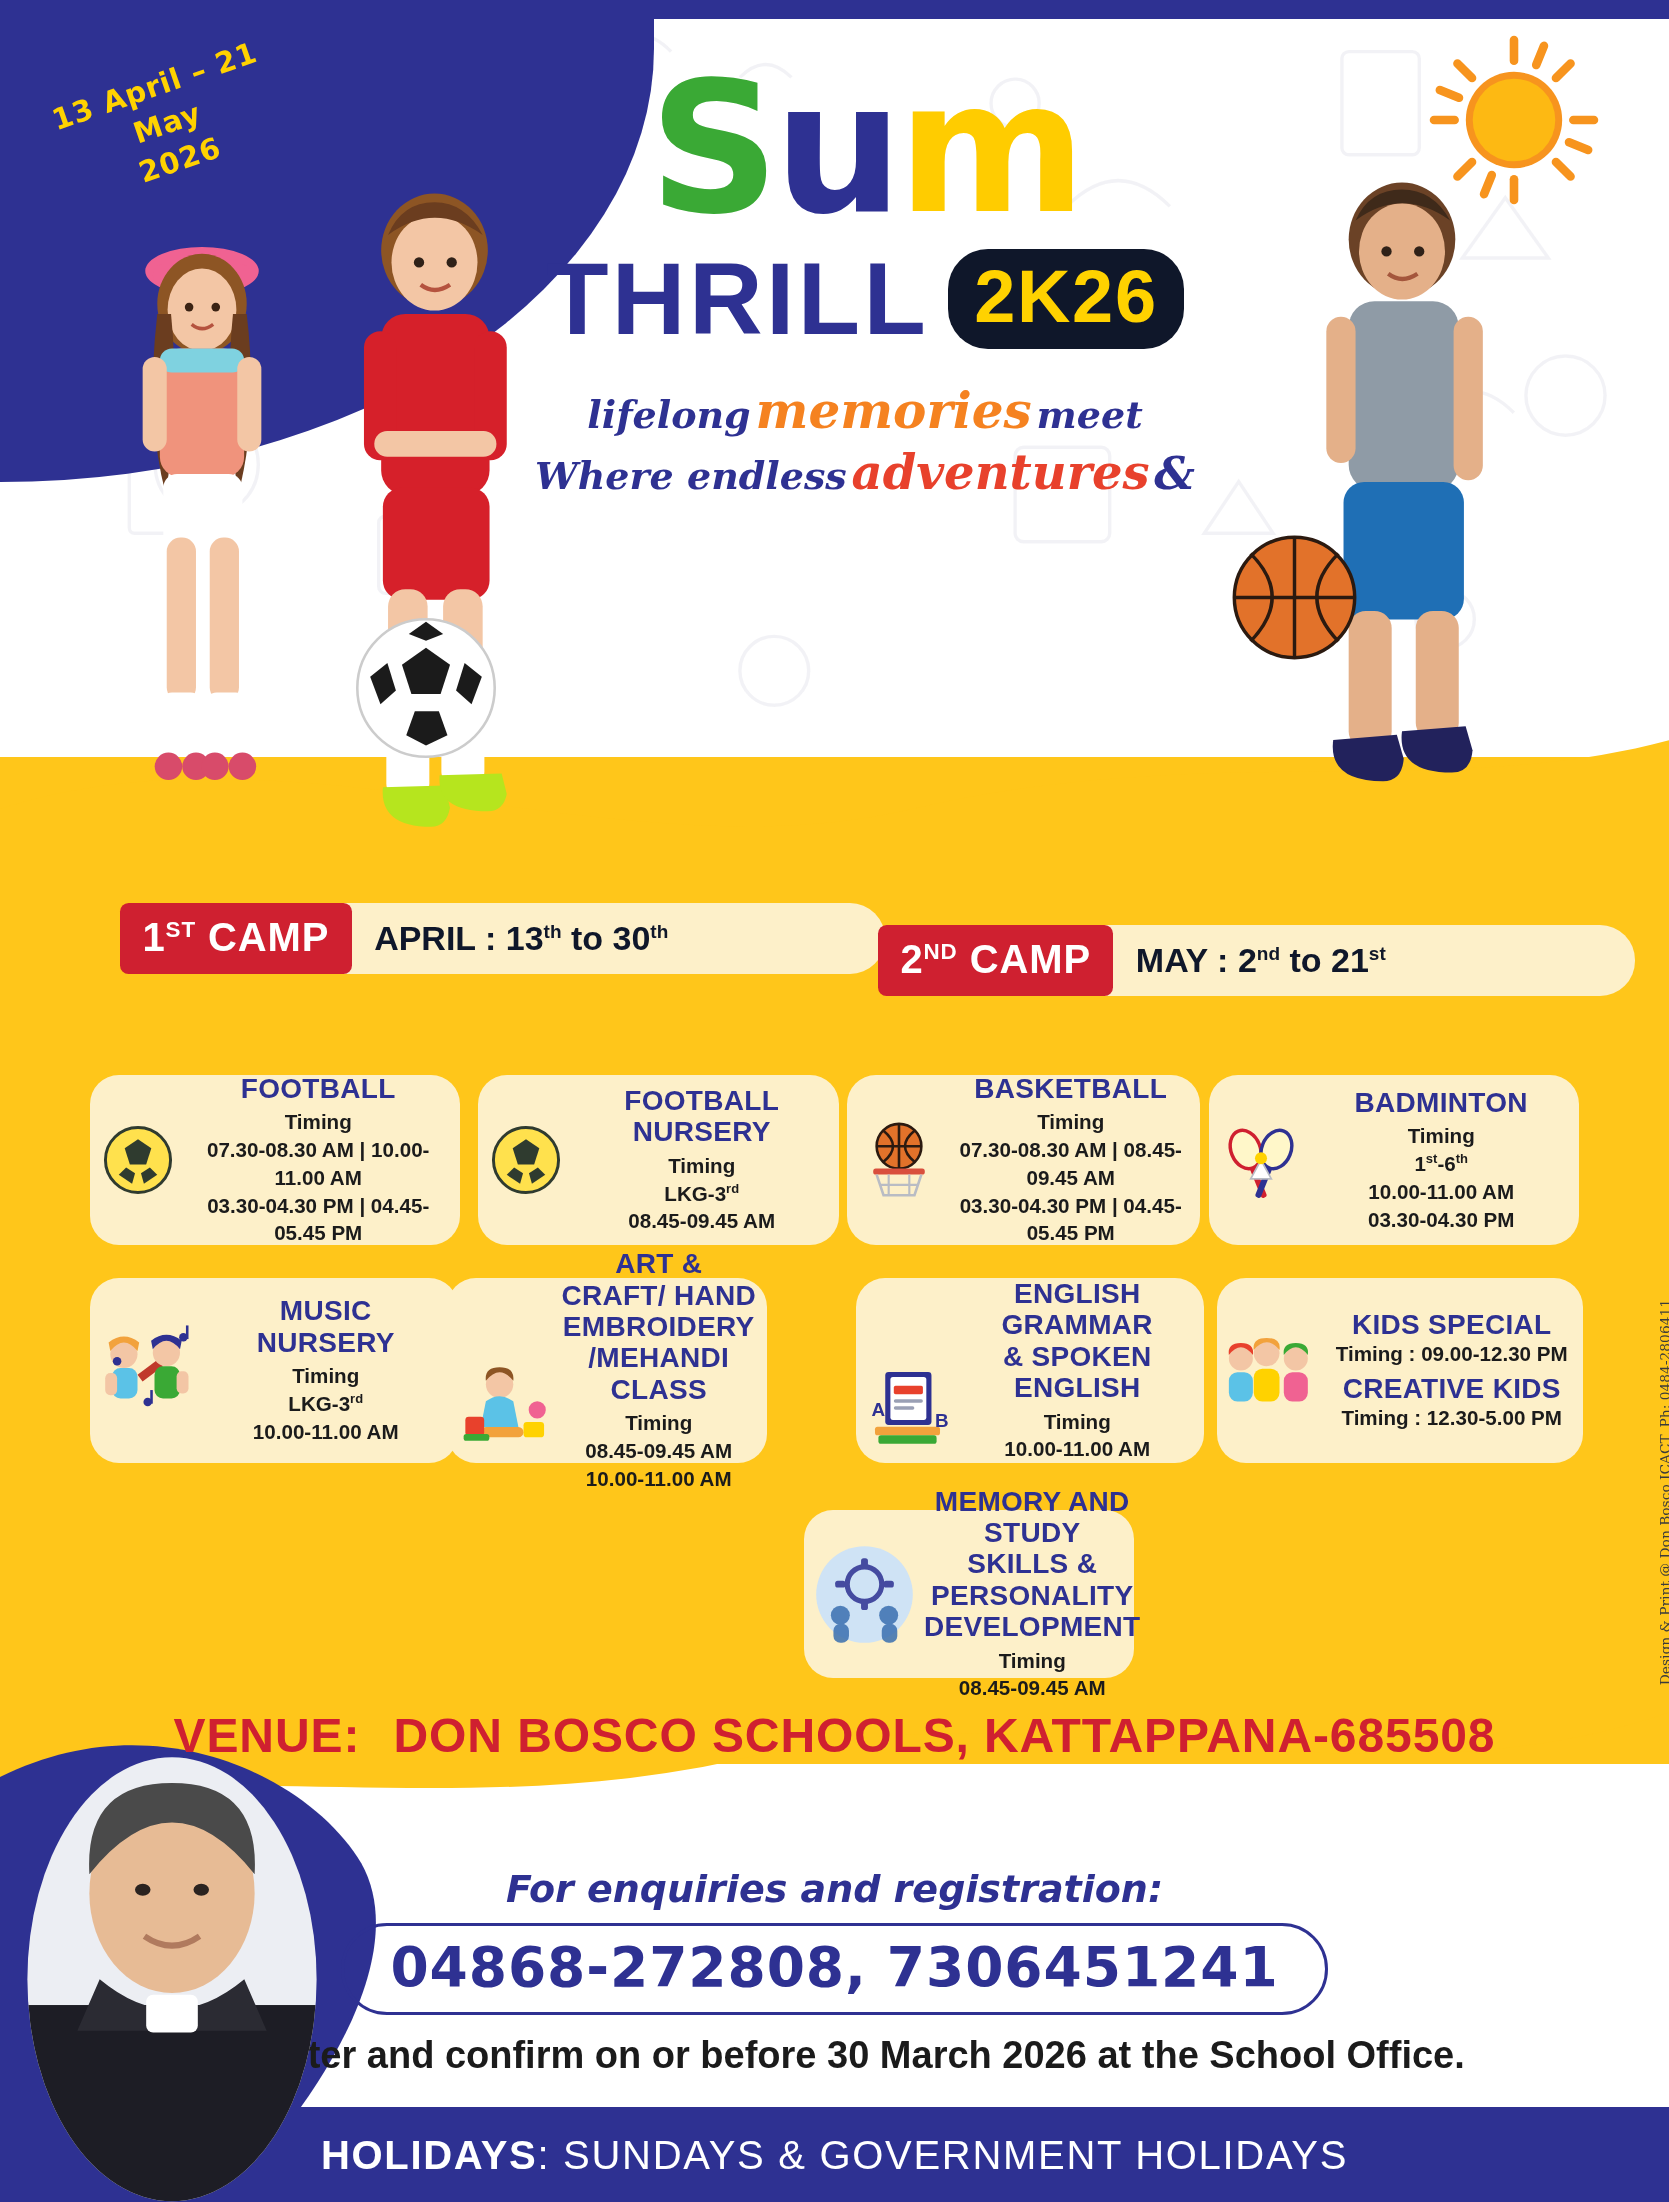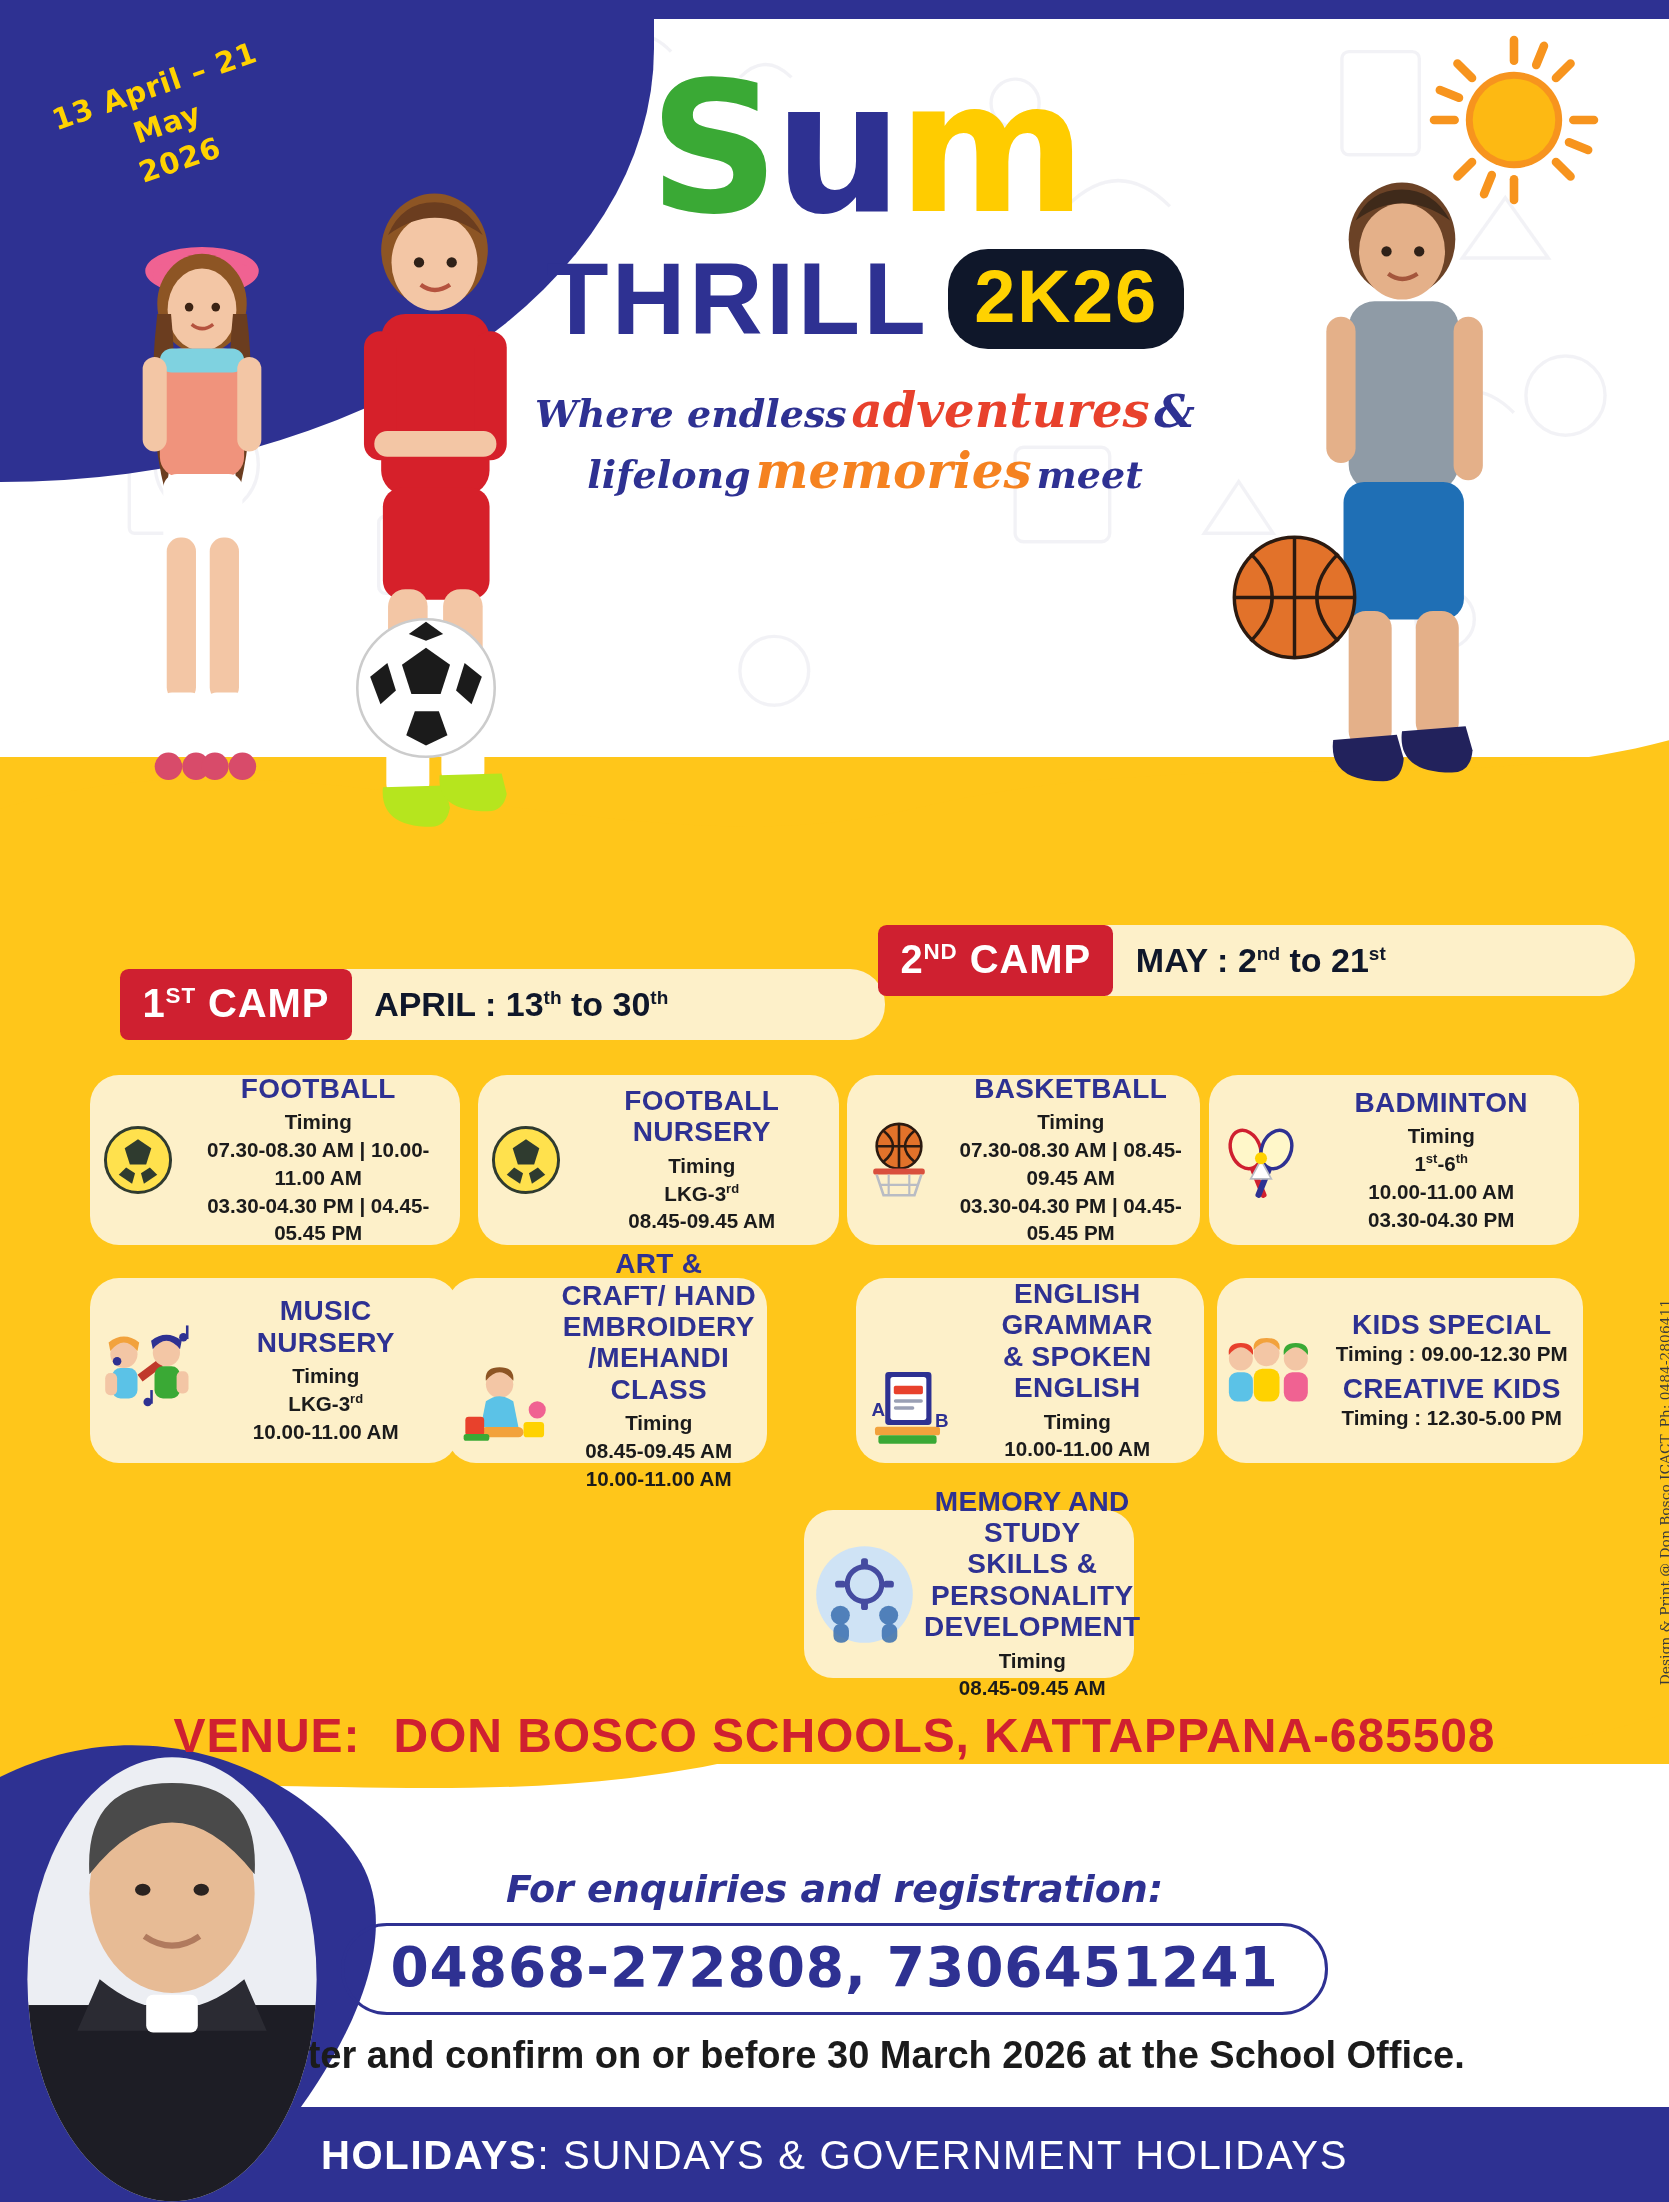--- a/index.html
+++ b/index.html
@@ -401,28 +401,28 @@
   <div class="headline">
     <div class="sum-word">
       <span class="l1">S</span><span class="l2">u</span><span class="l3">m</span>
     </div>
     <div class="thrill-row">
       <div class="thrill-text">THRILL</div>
       <div class="thrill-badge">2K26</div>
     </div>
     <div class="tagline">
       <div>
+        <span class="t-small">lifelong</span>
+        <span class="t-orange">memories</span>
+        <span class="t-meet">meet</span>
+      </div>
+      <div>
         <span class="t-small">Where endless</span>
         <span class="t-red">adventures</span>
         <span class="t-amp">&amp;</span>
-      </div>
-      <div>
-        <span class="t-small">lifelong</span>
-        <span class="t-orange">memories</span>
-        <span class="t-meet">meet</span>
       </div>
     </div>
   </div>
 
   <svg class="kid" style="left:103px; top:228px; width:198px; height:602px;" viewBox="0 0 230 700">
     <g>
       <ellipse cx="115" cy="50" rx="66" ry="28" fill="#f06292"></ellipse>
       <rect x="58" y="42" width="114" height="26" rx="13" fill="#f06292"></rect>
       <ellipse cx="115" cy="88" rx="52" ry="58" fill="#8d5524"></ellipse>
       <ellipse cx="115" cy="95" rx="40" ry="48" fill="#f3c6a5"></ellipse>
@@ -510,21 +510,21 @@
   </svg>
 
   <div class="yellow-band"></div>
   <svg class="yellow-top-curve" viewBox="0 0 1940 220" preserveAspectRatio="none">
     <path d="M0,220 L0,120 C340,10 720,200 1060,120 C1400,40 1680,110 1940,40 L1940,220 Z" fill="#ffc61a"></path>
   </svg>
   <svg class="yellow-bottom-curve" viewBox="0 0 1940 220" preserveAspectRatio="none">
     <path d="M0,0 L1940,0 L1940,70 C1600,190 1200,40 880,120 C560,200 240,120 0,180 Z" fill="#ffc61a"></path>
   </svg>
 
-  <div class="camp-header" style="left:120px; top:969px;">
+  <div class="camp-header" style="left:120px; top:903px;">
     <div class="pill-bg" style="width:662px;"></div>
     <div class="camp-tag">
       <span>1</span><sup>ST</sup>
       <span>CAMP</span>
     </div>
     <div class="camp-date">
       <span>APRIL : 13</span><sup>th</sup><span> to 30</span><sup>th</sup>
     </div>
   </div>
 

